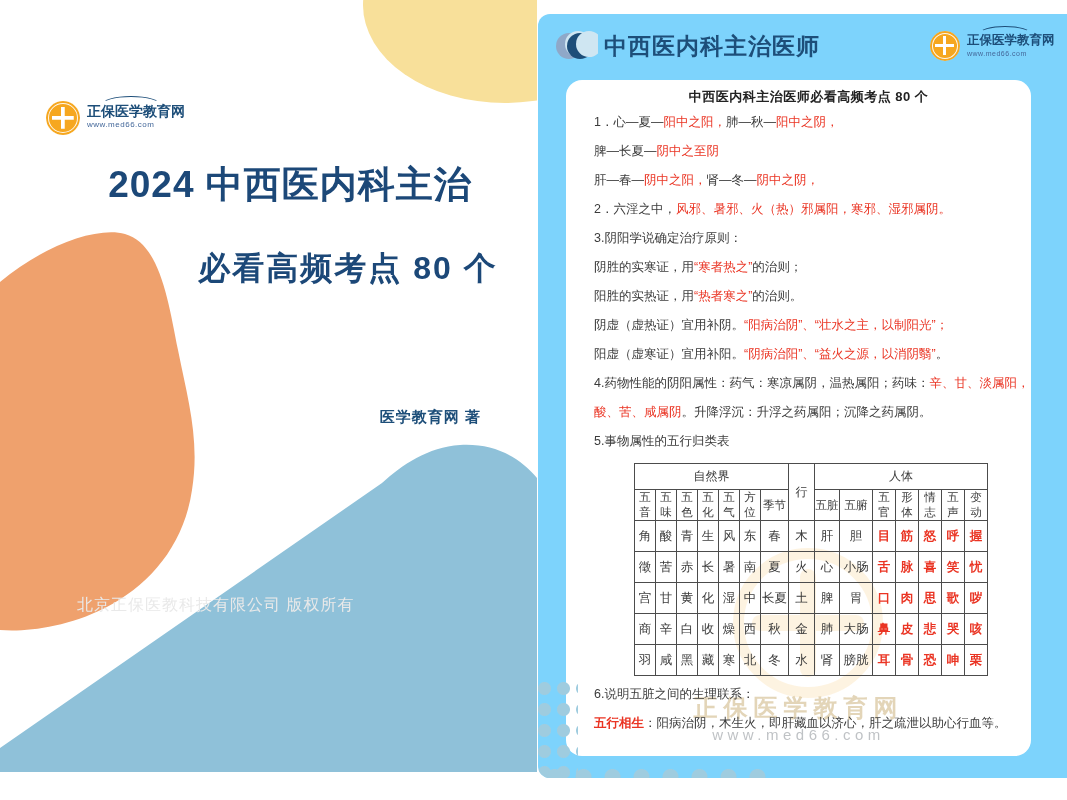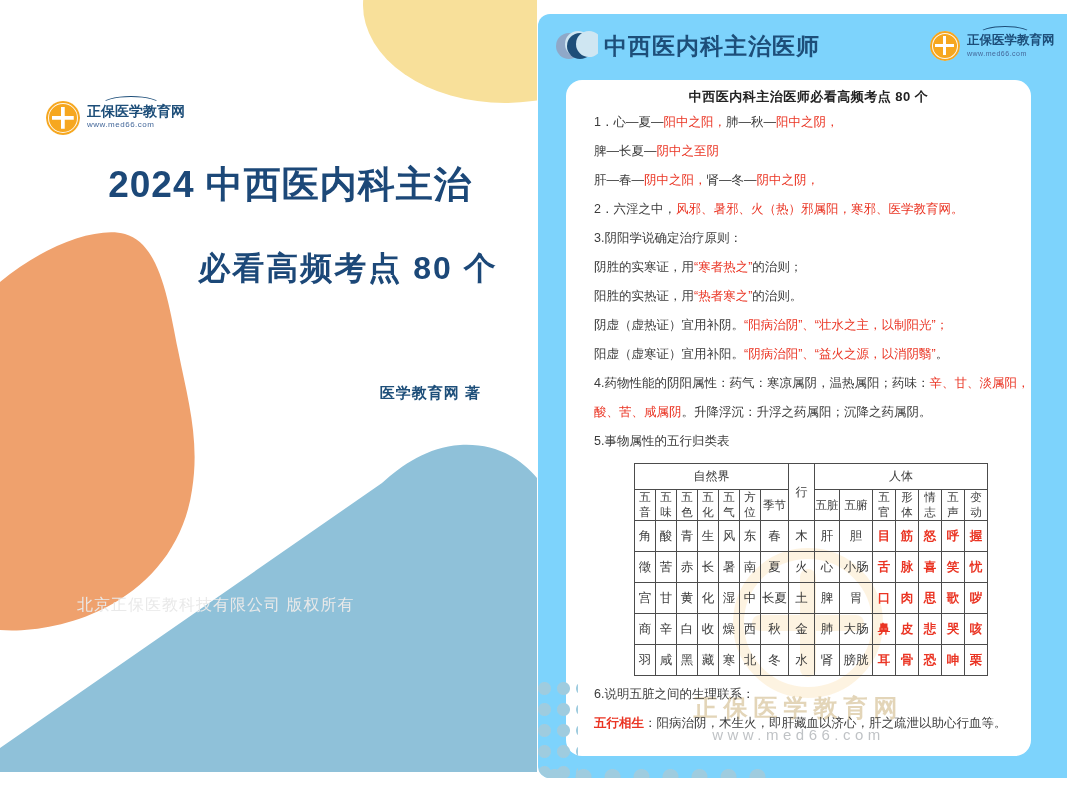--- a/index.html
+++ b/index.html
@@ -23,21 +23,21 @@
   .brand-name{display:block;color:#1d4e79;font-weight:bold;}
   .brand-url{display:block;color:#44689a;letter-spacing:.5px;margin-top:3px;}
   .cover-brand{left:46px;top:101px;}
   .cover-brand .brand-mark{width:34px;height:34px;}
   .cover-brand .brand-name{font-size:14px;}
   .cover-brand .brand-url{font-size:8px;}
   .cover-title1{position:absolute;left:70px;top:160px;width:440px;margin:0;text-align:center;
     color:#1c4878;font-size:37px;font-weight:bold;letter-spacing:1px;}
   .cover-title2{position:absolute;left:112px;top:231px;width:440px;margin:16px;text-align:center;
     color:#1c4878;font-size:32px;font-weight:bold;letter-spacing:2px;}
-  .cover-author{position:absolute;right:56px;top:384px;color:#1d4e79;font-size:15px;font-weight:bold;letter-spacing:1px;}
+  .cover-author{position:absolute;right:56px;top:408px;color:#1d4e79;font-size:15px;font-weight:bold;letter-spacing:1px;}
   .cover-copyright{position:absolute;left:77px;top:595px;color:#e9e9e9;font-size:16px;letter-spacing:1px;}
   
   .right-page{position:absolute;left:538px;top:14px;width:592px;height:764px;background:#7dd3fc;border-radius:12px;overflow:hidden;}
   .rp-header{position:absolute;left:18px;top:15px;display:flex;align-items:center;gap:6px;}
   .rp-header-title{color:#1d4e79;font-size:23px;font-weight:bold;letter-spacing:1px;margin:0;}
   .rp-brand{left:392px;top:17px;}
   .rp-brand .brand-mark{width:30px;height:30px;}
   .rp-brand .brand-name{font-size:12.5px;}
   .rp-brand .brand-url{font-size:7px;}
   .rp-brand .brand-arc{width:50px;height:14px;left:12px;top:-5px;}
@@ -123,21 +123,21 @@
       <div class="wm1">正保医学教育网</div>
       <div class="wm2">www.med66.com</div>
 
       <div class="content">
         <h4 class="doc-title">中西医内科主治医师必看高频考点 80 个</h4>
 
         <div id="lines-top">
             <p class="line"><span class="c-k">1．心—夏—</span><span class="c-r">阳中之阳，</span><span class="c-k">肺—秋—</span><span class="c-r">阳中之阴，</span></p>
             <p class="line"><span class="c-k">脾—长夏—</span><span class="c-r">阴中之至阴</span></p>
             <p class="line"><span class="c-k">肝—春—</span><span class="c-r">阴中之阳，</span><span class="c-k">肾—冬—</span><span class="c-r">阴中之阴，</span></p>
-            <p class="line"><span class="c-k">2．六淫之中，</span><span class="c-r">风邪、暑邪、火（热）邪属阳，寒邪、医学教育网。</span></p>
+            <p class="line"><span class="c-k">2．六淫之中，</span><span class="c-r">风邪、暑邪、火（热）邪属阳，寒邪、湿邪属阴。</span></p>
             <p class="line"><span class="c-k">3.阴阳学说确定治疗原则：</span></p>
             <p class="line"><span class="c-k">阴胜的实寒证，用</span><span class="c-r">“寒者热之”</span><span class="c-k">的治则；</span></p>
             <p class="line"><span class="c-k">阳胜的实热证，用</span><span class="c-r">“热者寒之”</span><span class="c-k">的治则。</span></p>
             <p class="line"><span class="c-k">阴虚（虚热证）宜用补阴。</span><span class="c-r">“阳病治阴”、“壮水之主，以制阳光”；</span></p>
             <p class="line"><span class="c-k">阳虚（虚寒证）宜用补阳。</span><span class="c-r">“阴病治阳”、“益火之源，以消阴翳”</span><span class="c-k">。</span></p>
             <p class="line"><span class="c-k">4.药物性能的阴阳属性：药气：寒凉属阴，温热属阳；药味：</span><span class="c-r">辛、甘、淡属阳，</span></p>
             <p class="line"><span class="c-r">酸、苦、咸属阴</span><span class="c-k">。升降浮沉：升浮之药属阳；沉降之药属阴。</span></p>
             <p class="line"><span class="c-k">5.事物属性的五行归类表</span></p>
           </div>
 

